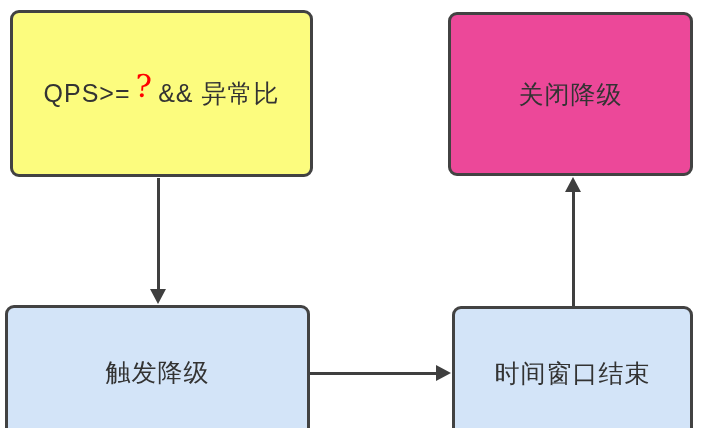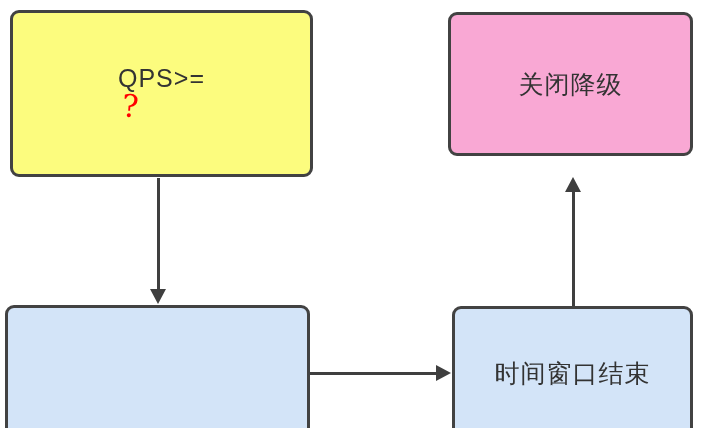--- a/index.html
+++ b/index.html
@@ -30,39 +30,38 @@
     text-align: center;
     letter-spacing: 1px;
   }
   .node-yellow {
     left: 10px; top: 10px;
     width: 303px; height: 167px;
     background: #fcfc7e;
   }
   .node-orange {
     left: 448px; top: 12px;
-    width: 245px; height: 144px;
-    background: #f9a8d4;
+    width: 245px; height: 164px;
+    background: #ec4899;
   }
   .node-blue-left {
     left: 5px; top: 305px;
     width: 305px; height: 135px;
     background: #d3e4f8;
   }
   .node-blue-right {
     left: 452px; top: 306px;
     width: 241px; height: 135px;
     background: #d3e4f8;
   }
   .cond-line1 {
     display: flex;
     align-items: flex-start;
     justify-content: space-between;
     white-space: pre;
-    flex-direction: column;
   }
   .annotation-q {
     color: #ff0000;
     font-size: 31px;
     line-height: 31px;
     font-weight: 400;
     transform: translateY(-5px) rotate(4deg);
     margin: 0 6px 0 4px;
     display: inline-block;
     font-family: "DejaVu Serif", "Liberation Serif", serif;
@@ -92,28 +91,29 @@
     border-bottom: 8px solid transparent;
     border-left: 15px solid #3f3f3f;
   }
 </style>
 </head>
 <body>
 
 <div class="canvas">
 
   <div class="node node-yellow">
-    <div class="cond-line1"><span>QPS&gt;=</span><span class="annotation-q">?</span></div>
+    <div class="cond-line1"><span>QPS&gt;=</span><span class="annotation-q">?</span><span>&amp;&amp; 异常比</span></div>
   </div>
 
   <div class="node node-orange">
     <div>关闭降级</div>
   </div>
 
   <div class="node node-blue-left">
+    <div>触发降级</div>
   </div>
 
   <div class="node node-blue-right">
     <div>时间窗口结束</div>
   </div>
 
   <div class="line line-v" style="left:157px; top:178px; height:114px;"></div>
   <div class="arrowhead arrow-down" style="left:150px; top:289px;"></div>
 
   <div class="line line-h" style="left:310px; top:372px; width:128px;"></div>

